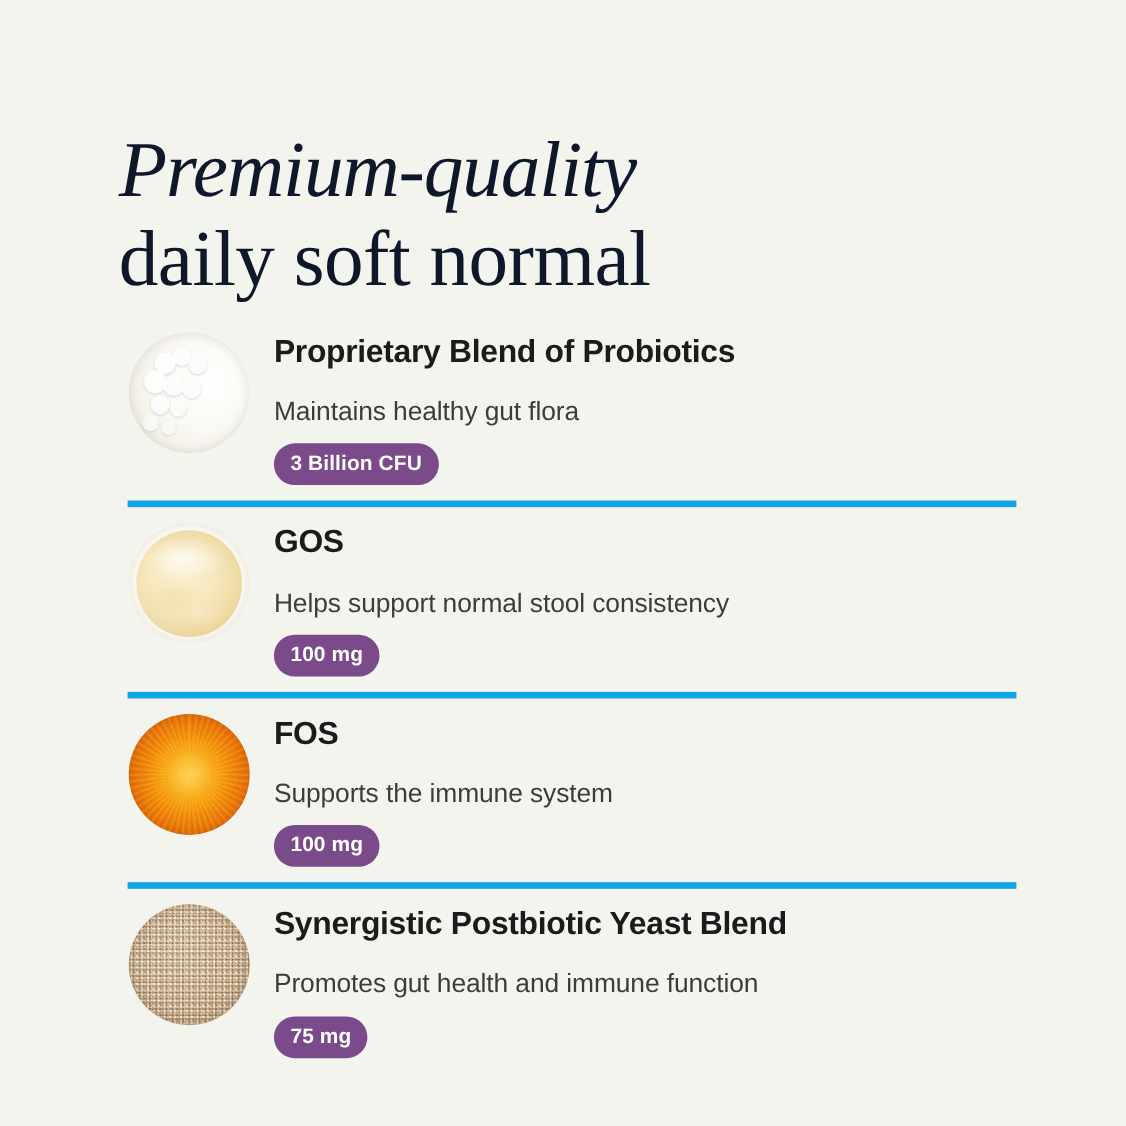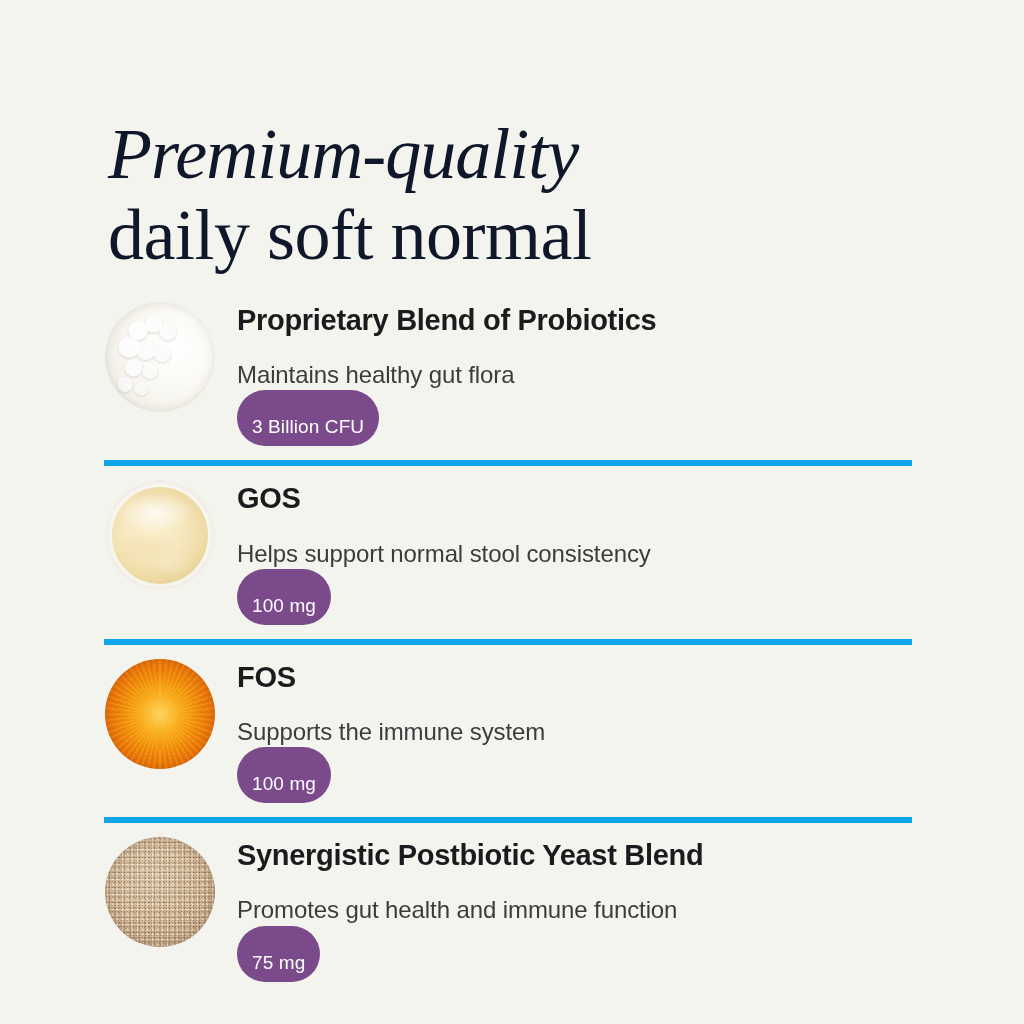--- a/index.html
+++ b/index.html
@@ -45,21 +45,21 @@
     font-style: normal;
     font-weight: 400;
     font-size: 72px;
     margin-top: 6px;
     letter-spacing: -0.5px;
   }
 
   
   .ingredient-list {
     position: absolute;
-    left: 104px;
+    left: 116px;
     top: 288px;
     width: 808px;
   }
 
   .ingredient-row {
     position: relative;
     display: flex;
     align-items: flex-start;
     box-sizing: border-box;
     padding: 10px 0 14px 0;
@@ -220,28 +220,29 @@
     font-size: 24px;
     font-weight: 400;
     color: #3b3c3e;
     line-height: 1.3;
     margin: 22px 0 0 0;
     letter-spacing: -0.1px;
   }
 
   .ingredient-badge {
     display: inline-block;
+    margin-top: 13px;
     background: #7a4a8a;
     color: #ffffff;
     font-family: "Liberation Sans", sans-serif;
     font-size: 19px;
-    font-weight: normal;
+    font-weight: bold;
     letter-spacing: 0.1px;
     line-height: 1;
-    padding: 27px 15px 10px 15px;
+    padding: 9px 15px 10px 15px;
     border-radius: 999px;
     white-space: nowrap;
   }
 </style>
 </head>
 <body>
 
 <div class="page">
 
   <h1 class="headline">

